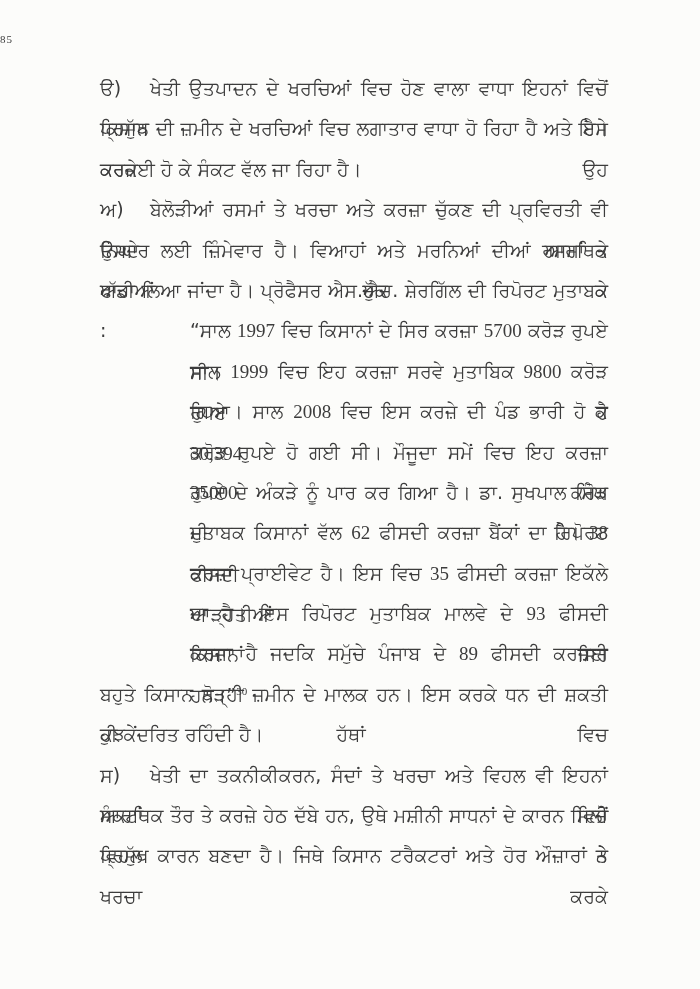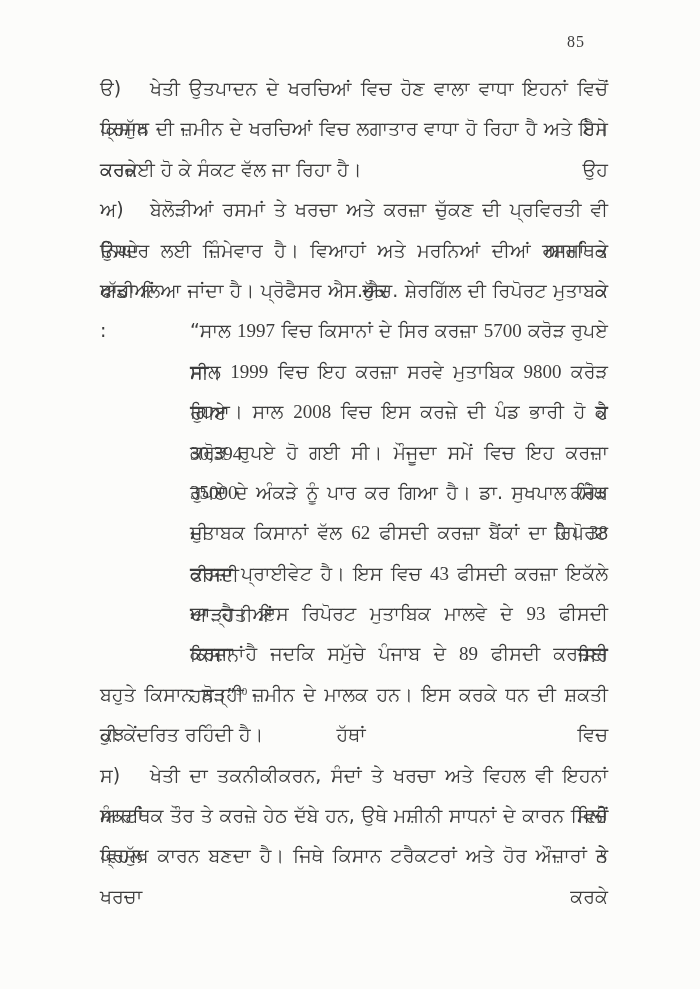--- a/index.html
+++ b/index.html
@@ -6,23 +6,23 @@
   body {
     width:700px; height:989px;
     background:#fcfcfa;
     color:#3c3c3c;
     font-family:"DejaVu Sans", sans-serif;
     overflow:hidden;
     position:relative;
   }
   .page-number {
     position:absolute; top:33px; left:0; width:585px;
-    text-align:right;
+    text-align:left;
     font-family:"Liberation Serif", serif;
-    font-size:16px;
+    font-size:11px;
     letter-spacing:1px;
   }
   .content {
     position:absolute; top:68px; left:100px; width:508px;
   }
   .line {
     height:40.4px;
     line-height:40.4px;
     font-size:19px;
     text-align:justify;
@@ -56,21 +56,21 @@
   <div class="line"><span class="label">ਅ)</span><span class="nums">ਬੇਲੋੜੀਆਂ ਰਸਮਾਂ ਤੇ ਖਰਚਾ ਅਤੇ ਕਰਜ਼ਾ ਚੁੱਕਣ ਦੀ ਪ੍ਰਵਿਰਤੀ ਵੀ ਉਸਦੇ ਆਰਥਿਕ</span></div>
   <div class="line"><span class="nums">ਨਿਘਾਰ ਲਈ ਜ਼ਿੰਮੇਵਾਰ ਹੈ। ਵਿਆਹਾਂ ਅਤੇ ਮਰਨਿਆਂ ਦੀਆਂ ਰਸਮਾਂ ਤੇ ਅੱਡੀਆਂ ਚੁੱਕ ਕੇ</span></div>
   <div class="line plain"><span class="nums">ਫਾਹਾ ਲਿਆ ਜਾਂਦਾ ਹੈ। ਪ੍ਰੋਫੈਸਰ ਐਸ.ਐਚ. ਸ਼ੇਰਗਿੱਲ ਦੀ ਰਿਪੋਰਟ ਮੁਤਾਬਕ :</span></div>
 
   <div class="line quote"><span class="nums">“ਸਾਲ <span class="num">1997</span> ਵਿਚ ਕਿਸਾਨਾਂ ਦੇ ਸਿਰ ਕਰਜ਼ਾ <span class="num">5700</span> ਕਰੋੜ ਰੁਪਏ ਸੀ।</span></div>
   <div class="line quote"><span class="nums">ਸਾਲ <span class="num">1999</span> ਵਿਚ ਇਹ ਕਰਜ਼ਾ ਸਰਵੇ ਮੁਤਾਬਿਕ <span class="num">9800</span> ਕਰੋੜ ਰੁਪਏ ਹੋ</span></div>
   <div class="line quote"><span class="nums">ਗਿਆ। ਸਾਲ <span class="num">2008</span> ਵਿਚ ਇਸ ਕਰਜ਼ੇ ਦੀ ਪੰਡ ਭਾਰੀ ਹੋ ਕੇ <span class="num">30,394</span></span></div>
   <div class="line quote"><span class="nums">ਕਰੋੜ ਰੁਪਏ ਹੋ ਗਈ ਸੀ। ਮੌਜੂਦਾ ਸਮੇਂ ਵਿਚ ਇਹ ਕਰਜ਼ਾ <span class="num">35000</span> ਕਰੋੜ</span></div>
   <div class="line quote"><span class="nums">ਰੁਪਏ ਦੇ ਅੰਕੜੇ ਨੂੰ ਪਾਰ ਕਰ ਗਿਆ ਹੈ। ਡਾ. ਸੁਖਪਾਲ ਸਿੰਘ ਦੀ ਰਿਪੋਰਟ</span></div>
   <div class="line quote"><span class="nums">ਮੁਤਾਬਕ ਕਿਸਾਨਾਂ ਵੱਲ <span class="num">62</span> ਫੀਸਦੀ ਕਰਜ਼ਾ ਬੈਂਕਾਂ ਦਾ ਹੈ। <span class="num">38</span> ਫੀਸਦੀ</span></div>
-  <div class="line quote"><span class="nums">ਕਰਜ਼ਾ ਪ੍ਰਾਈਵੇਟ ਹੈ। ਇਸ ਵਿਚ <span class="num">43</span> ਫੀਸਦੀ ਕਰਜ਼ਾ ਇਕੱਲੇ ਆੜ੍ਹਤੀਆਂ</span></div>
+  <div class="line quote"><span class="nums">ਕਰਜ਼ਾ ਪ੍ਰਾਈਵੇਟ ਹੈ। ਇਸ ਵਿਚ <span class="num">35</span> ਫੀਸਦੀ ਕਰਜ਼ਾ ਇਕੱਲੇ ਆੜ੍ਹਤੀਆਂ</span></div>
   <div class="line quote"><span class="nums">ਦਾ ਹੈ। ਇਸ ਰਿਪੋਰਟ ਮੁਤਾਬਿਕ ਮਾਲਵੇ ਦੇ <span class="num">93</span> ਫੀਸਦੀ ਕਿਸਾਨਾਂ ਸਿਰ</span></div>
   <div class="line quote plain"><span class="nums">ਕਰਜ਼ਾ ਹੈ ਜਦਕਿ ਸਮੁੱਚੇ ਪੰਜਾਬ ਦੇ <span class="num">89</span> ਫੀਸਦੀ ਕਰਜ਼ਈ ਹਨ।”</span><sup class="num">30</sup></div>
 
   <div class="line"><span class="nums">ਬਹੁਤੇ ਕਿਸਾਨ ਥੋੜ੍ਹੀ ਜ਼ਮੀਨ ਦੇ ਮਾਲਕ ਹਨ। ਇਸ ਕਰਕੇ ਧਨ ਦੀ ਸ਼ਕਤੀ ਕੁਝ ਹੱਥਾਂ ਵਿਚ</span></div>
   <div class="line plain"><span class="nums">ਹੀ ਕੇਂਦਰਿਤ ਰਹਿੰਦੀ ਹੈ।</span></div>
 
   <div class="line"><span class="label">ਸ)</span><span class="nums">ਖੇਤੀ ਦਾ ਤਕਨੀਕੀਕਰਨ, ਸੰਦਾਂ ਤੇ ਖਰਚਾ ਅਤੇ ਵਿਹਲ ਵੀ ਇਹਨਾਂ ਸੰਕਟਾਂ ਵਿਚੋਂ</span></div>
   <div class="line"><span class="nums">ਆਰਥਿਕ ਤੌਰ ਤੇ ਕਰਜ਼ੇ ਹੇਠ ਦੱਬੇ ਹਨ, ਉਥੇ ਮਸ਼ੀਨੀ ਸਾਧਨਾਂ ਦੇ ਕਾਰਨ ਮਿਲੀ ਵਿਹਲ ਨੇ</span></div>
   <div class="line"><span class="nums">ਪ੍ਰਮੁੱਖ ਕਾਰਨ ਬਣਦਾ ਹੈ। ਜਿਥੇ ਕਿਸਾਨ ਟਰੈਕਟਰਾਂ ਅਤੇ ਹੋਰ ਔਜ਼ਾਰਾਂ ਤੇ ਖਰਚਾ ਕਰਕੇ</span></div>
 

